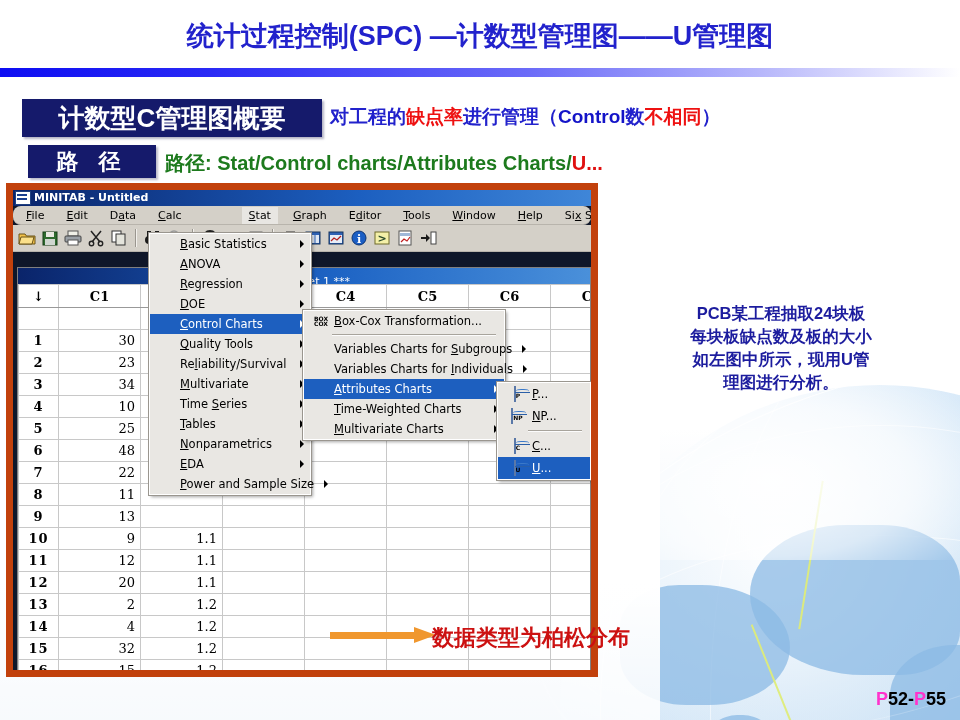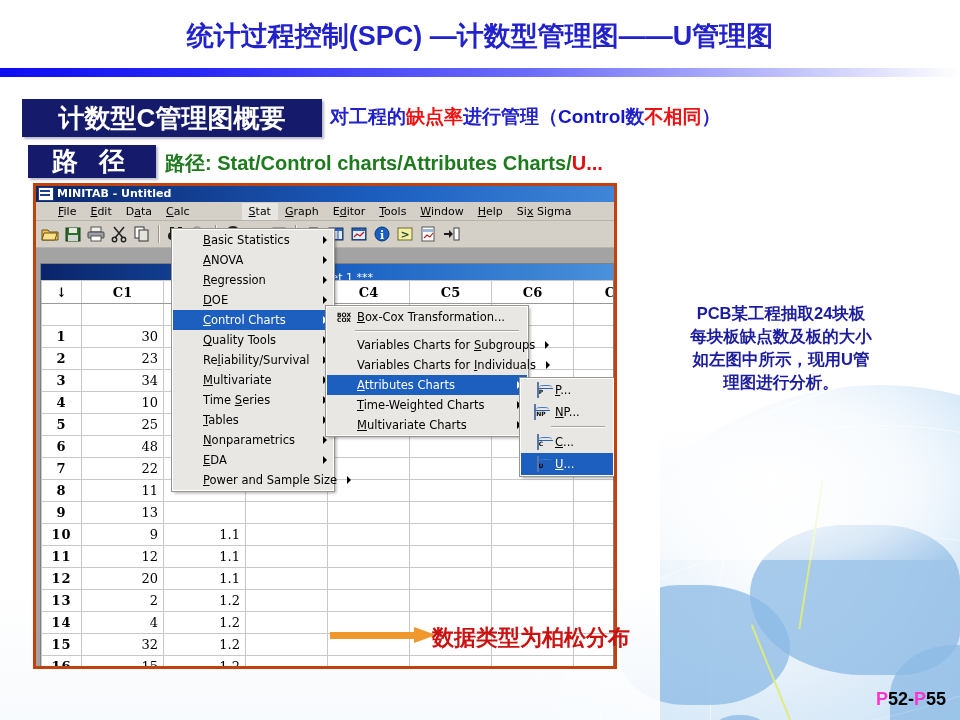--- a/index.html
+++ b/index.html
@@ -65,49 +65,49 @@
     position:absolute;left:330px;top:104px;z-index:6;
     font-size:19px;font-weight:bold;white-space:nowrap;color:#2222cc;
   }
   #summary-text .red{color:#ee1111;}
   #summary-text .blue{color:#1414c8;}
 
   
   #path-badge{
     position:absolute;left:28px;top:145px;width:128px;height:33px;z-index:6;
     background:#151a6b;color:#ffffff;
-    font-size:26px;font-weight:bold;line-height:33px;text-align:center;letter-spacing:7px;
+    font-size:22px;font-weight:bold;line-height:33px;text-align:center;letter-spacing:7px;
     box-shadow:2px 2px 2px rgba(120,120,150,0.5);
   }
   #path-text{
     position:absolute;left:165px;top:150px;z-index:6;
     font-size:20px;font-weight:bold;white-space:nowrap;color:#1d7a1d;
   }
   #path-text .red{color:#e01010;}
 
   
   #minitab{
-    position:absolute;left:33px;top:183px;width:578px;height:480px;z-index:7;
-    background:#a3a3a3;border:3px solid #c2410c;overflow:hidden;
+    position:absolute;left:6px;top:183px;width:578px;height:480px;z-index:7;
+    background:#0f172a;border:7px solid #c2410c;overflow:hidden;
     font-family:"DejaVu Sans","Liberation Sans",sans-serif;
   }
   #mt-titlebar{
     height:16px;background:linear-gradient(90deg,#0a246a 0%,#1c5fc0 60%,#3f86d8 100%);
     color:#ffffff;font-size:11px;font-weight:bold;line-height:16px;padding-left:2px;
     display:flex;align-items:center;gap:3px;
   }
   .mt-appicon{
     width:14px;height:12px;background:#ffffff;display:inline-block;position:relative;flex:0 0 auto;
     border:1px solid #204080;
   }
   .mt-appicon::before{content:"";position:absolute;left:1px;top:2px;width:10px;height:2px;background:#1a3f8f;}
   .mt-appicon::after{content:"";position:absolute;left:1px;top:6px;width:10px;height:2px;background:#1a3f8f;}
   #mt-menubar{
     height:18px;background:#d4d0c8;border-bottom:1px solid #b8b4ac;
-    display:flex;align-items:center;padding-left:15px;gap:0px;
+    display:flex;align-items:center;padding-left:6px;gap:8px;border-radius:8px;
   }
   .mt-menu{
     font-size:11px;color:#000;padding:2px 7px;line-height:13px;white-space:nowrap;
   }
   .mt-menu.active{background:#e8e6e2;margin-left:45px;}
   .mt-menu u{text-decoration:underline;}
   #mt-toolbar{
     height:26px;background:#d4d0c8;border-bottom:1px solid #b8b4ac;
     display:flex;align-items:center;padding-left:4px;gap:3px;
   }

